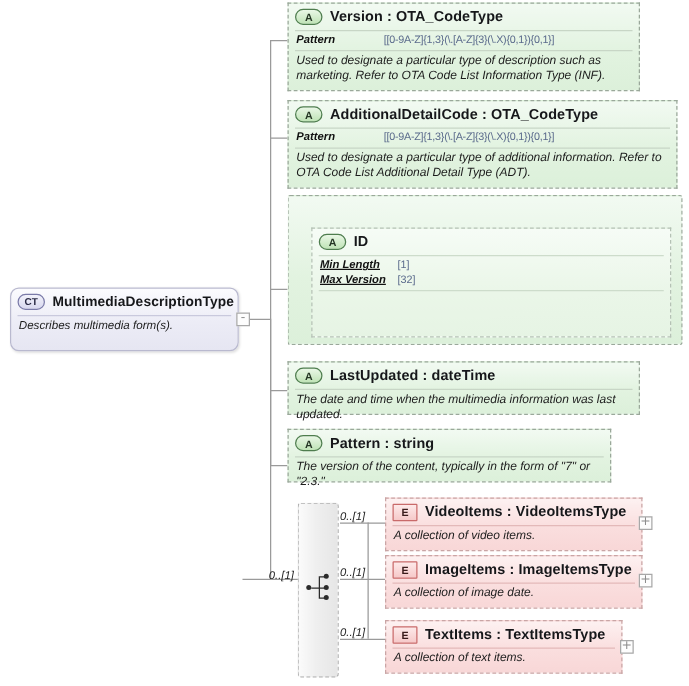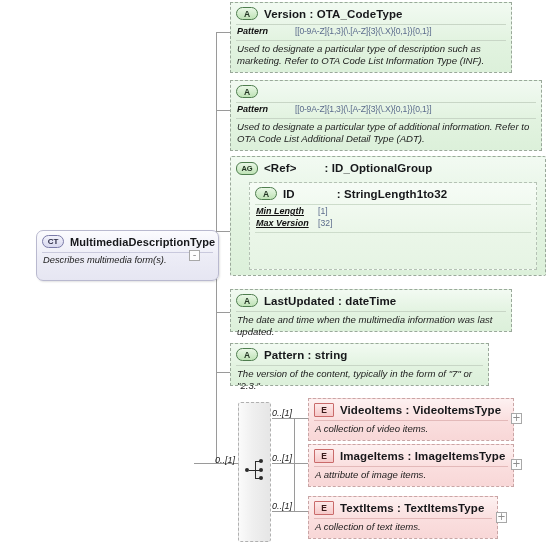--- a/index.html
+++ b/index.html
@@ -24,21 +24,20 @@
   .pink{
     border:1px dashed #c9a5a5;
     background:linear-gradient(to bottom,#fdf1f1 0%,#fadede 55%,#f8d7d7 100%);
   }
   
   .ct{
     border:1px solid #b9b9cf;
     border-radius:7px;
     background:linear-gradient(to bottom,#fbfbfe 0%,#ececf6 55%,#e6e6f2 100%);
     box-shadow:1px 1px 2px rgba(0,0,0,.12);
-    margin-left:28px;
   }
   
   .inner{
     border:1px dashed #b5c2b5;
     background:linear-gradient(to bottom,#f6fcf6 0%,#eaf6e8 60%,#e6f4e4 100%);
   }
 
   .hdr{
     display:flex;align-items:center;
     height:21px;
@@ -65,21 +64,21 @@
 
   
   .facet{
     display:flex;font-size:9px;padding:1px 6px 0 6px;line-height:11px;
     white-space:nowrap;
   }
   .facet .fname{font-style:italic;font-weight:bold;color:#111;}
   .facet .fval{color:#5b6b8c;font-family:"Liberation Sans",sans-serif;}
 
   .pat .fname{width:52px;}
-  .pat .fval{margin-left:6px;letter-spacing:-.2px;font-size:8.6px;}
+  .pat .fval{margin-left:18px;letter-spacing:-.2px;font-size:8.6px;}
   .len .fname{width:62px;text-decoration:underline;}
   .len .fval{font-size:8.6px;}
 
   
   .badge{
     display:inline-flex;align-items:center;justify-content:center;
     box-sizing:border-box;
     font-weight:bold;color:#333;
     flex:0 0 auto;
   }
@@ -185,42 +184,37 @@
       <span class="fname">Pattern</span>
       <span class="fval">[[0-9A-Z]{1,3}(\.[A-Z]{3}(\.X){0,1}){0,1}]</span>
     </div>
     <div class="rule" style="margin-top:3px;"></div>
     <div class="desc">Used to designate a particular type of description such as marketing. Refer to OTA Code List Information Type (INF).</div>
   </div>
 
   <div class="node green" style="left:230px;top:80px;width:312px;height:71px;">
     <div class="hdr">
       <span class="badge badge-a">A</span>
+      <span class="title">AdditionalDetailCode : OTA_CodeType</span>
     </div>
     <div class="rule"></div>
     <div class="facet pat">
       <span class="fname">Pattern</span>
       <span class="fval">[[0-9A-Z]{1,3}(\.[A-Z]{3}(\.X){0,1}){0,1}]</span>
     </div>
     <div class="rule" style="margin-top:3px;"></div>
     <div class="desc">Used to designate a particular type of additional information. Refer to OTA Code List Additional Detail Type (ADT).</div>
   </div>
 
   <div class="node green" style="left:230px;top:156px;width:316px;height:120px;border-radius:2px;">
-    <div class="hdr" style="height:22px;">
-      <span class="badge badge-ag">AG</span>
-      <span class="title">&lt;Ref&gt;</span>
-      <span class="title" style="margin-left:22px;">: ID_OptionalGroup</span>
-    </div>
 
     <div class="node inner" style="left:18px;top:25px;width:288px;height:88px;">
       <div class="hdr">
         <span class="badge badge-a">A</span>
         <span class="title">ID</span>
-        <span class="title" style="margin-left:36px;">: StringLength1to32</span>
       </div>
       <div class="rule"></div>
       <div class="facet len">
         <span class="fname">Min Length</span>
         <span class="fval">[1]</span>
       </div>
       <div class="facet len">
         <span class="fname">Max Version</span>
         <span class="fval">[32]</span>
       </div>
@@ -273,21 +267,21 @@
   <div class="tog" style="left:511px;top:413px;">
     <span>+</span>
   </div>
 
   <div class="node pink" style="left:308px;top:444px;width:206px;height:43px;">
     <div class="hdr">
       <span class="badge badge-e">E</span>
       <span class="title">ImageItems : ImageItemsType</span>
     </div>
     <div class="rule"></div>
-    <div class="desc">A attribute of image items.</div>
+    <div class="desc">A collection of image date.</div>
   </div>
   <div class="occ" style="left:272px;top:453px;">0..[1]</div>
   <div class="tog" style="left:511px;top:459px;">
     <span>+</span>
   </div>
 
   <div class="node pink" style="left:308px;top:496px;width:190px;height:43px;">
     <div class="hdr">
       <span class="badge badge-e">E</span>
       <span class="title">TextItems : TextItemsType</span>

